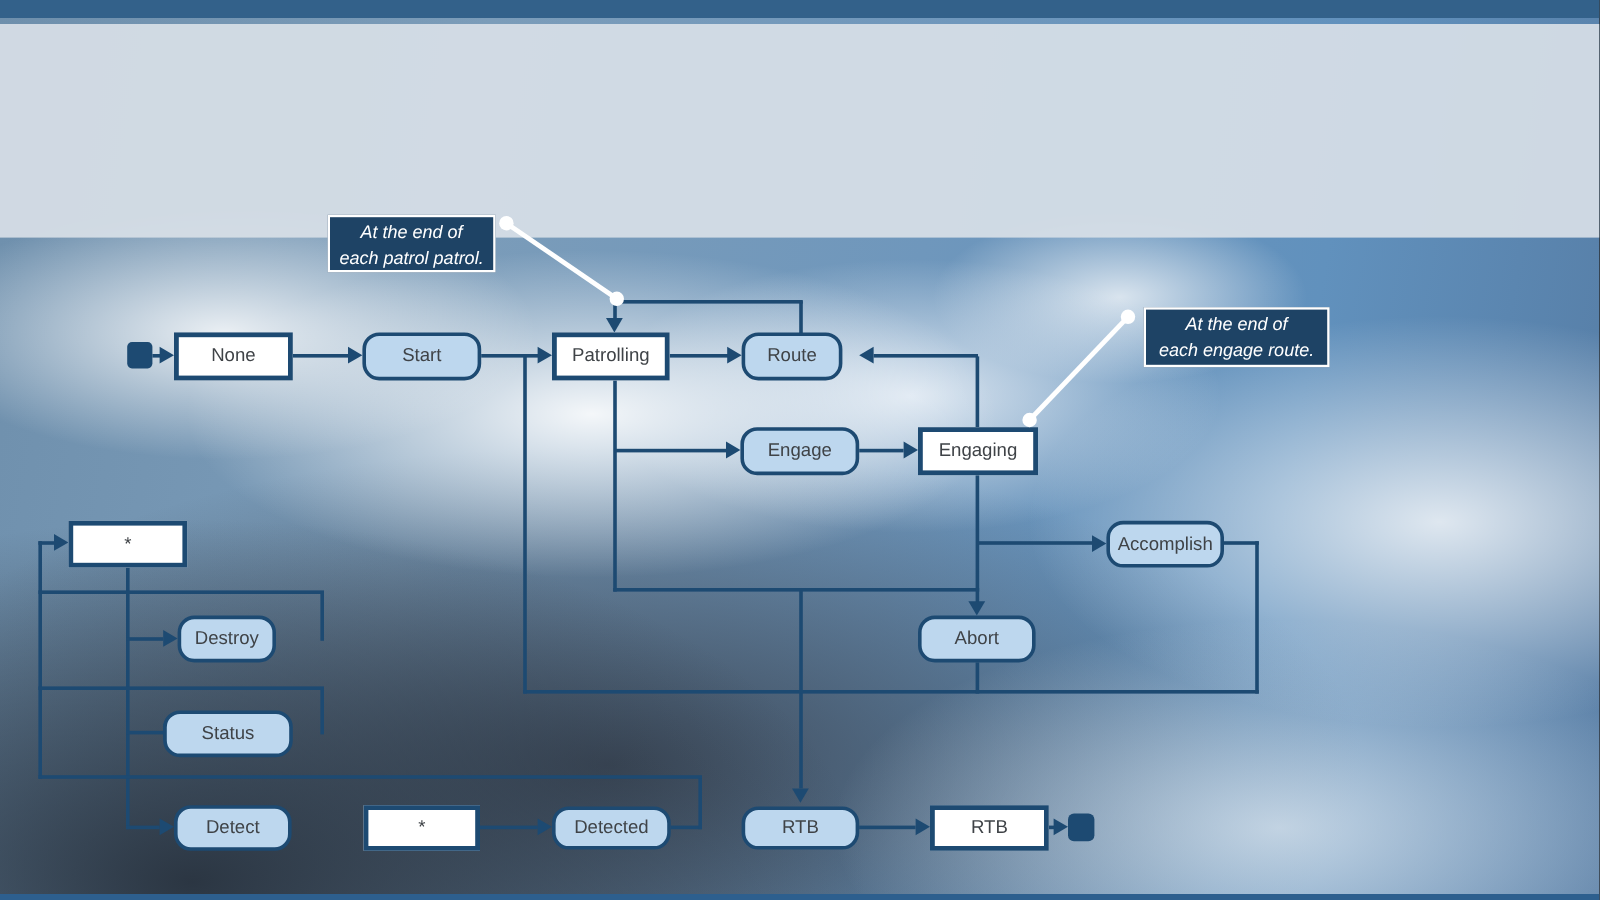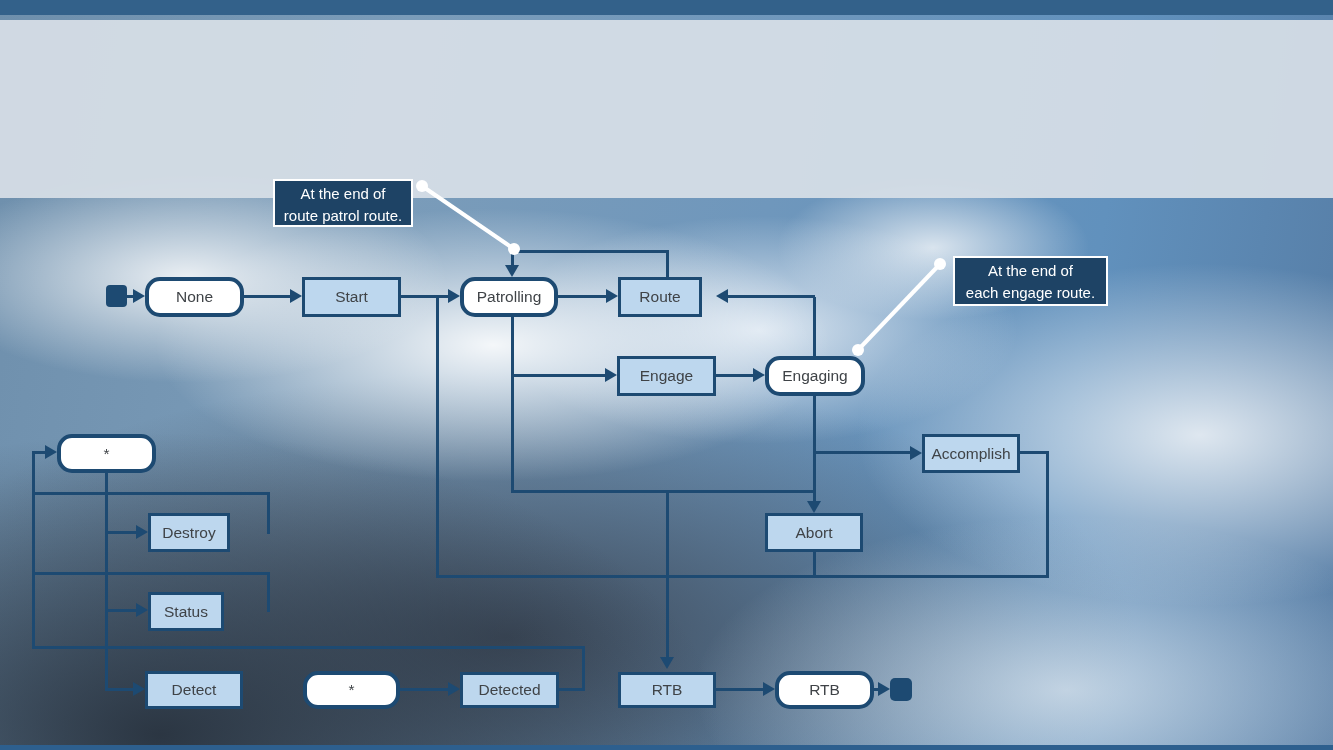--- a/index.html
+++ b/index.html
@@ -20,30 +20,30 @@
   .bar-top{position:absolute;left:0;top:0;width:100%;height:15px;background:#33618a;}
   .bar-bottom{position:absolute;left:0;top:745px;width:100%;height:5px;background:#2d5f8e;}
   .title-band{position:absolute;left:0;top:20px;width:100%;height:178px;background:rgba(216,224,231,.92);}
   .title{
     position:absolute;left:0;top:80px;width:1235px;text-align:center;
     font-size:51px;font-weight:bold;letter-spacing:1px;color:#fff;white-space:nowrap;
     text-shadow:-1px -1px 0 #8a8a8a,1px 1px 0 #6f6f6f,2px 2px 0 #686868,3px 3px 3px rgba(50,50,50,.75);
   }
   .box{position:absolute;box-sizing:border-box;display:flex;align-items:center;justify-content:center;
        font-size:15.5px;color:#3f4347;border:3px solid #1d4a72;}
-  .sharp{background:#ffffff;border-width:4px;border-radius:15px;}
-  .round{background:#bdd7ee;border-radius:0;text-align:center;}
+  .sharp{background:#ffffff;border-width:4px;}
+  .round{background:#bdd7ee;border-radius:14px;text-align:center;}
   .marker{position:absolute;background:#1d4a72;border-radius:4px;}
   .h,.v{position:absolute;background:#1d4a72;}
   .ar{position:absolute;width:0;height:0;}
   .ar.r{border-top:7px solid transparent;border-bottom:7px solid transparent;border-left:12px solid #1d4a72;}
   .ar.l{border-top:7px solid transparent;border-bottom:7px solid transparent;border-right:12px solid #1d4a72;}
   .ar.d{border-left:7px solid transparent;border-right:7px solid transparent;border-top:12px solid #1d4a72;}
   .callout{position:absolute;box-sizing:border-box;background:#1e4365;border:2px solid #fff;
-           color:#fff;font-size:15px;line-height:22px;text-align:center;padding:2px 4px;}
+           color:#fff;font-size:15px;line-height:22px;text-align:center;padding:2px 4px;font-style:italic;}
   .leader{position:absolute;left:0;top:0;width:1333px;height:750px;pointer-events:none;}
 </style>
 </head>
 <body>
 
 <div id="canvas">
 
   <div class="title-band"></div>
   <div class="bar-top"></div>
   <div class="bar-bottom"></div>
@@ -132,21 +132,21 @@
     </div>
   <div class="box round" style="left:765px;top:513px;width:98px;height:39px">
       <span>Abort</span>
     </div>
   <div class="box sharp" style="left:57px;top:434px;width:99px;height:39px">
       <span>*</span>
     </div>
   <div class="box round" style="left:148px;top:513px;width:82px;height:39px">
       <span>Destroy</span>
     </div>
-  <div class="box round" style="left:148px;top:592px;width:76px;height:39px">
+  <div class="box round" style="left:136px;top:592px;width:108px;height:39px">
       <span>Status</span>
     </div>
   <div class="box round" style="left:145px;top:671px;width:98px;height:38px">
       <span>Detect</span>
     </div>
   <div class="box sharp" style="left:303px;top:671px;width:97px;height:38px">
       <span>*</span>
     </div>
   <div class="box round" style="left:460px;top:672px;width:99px;height:36px">
       <span>Detected</span>
@@ -162,20 +162,20 @@
     <line x1="422" y1="186" x2="514" y2="249" stroke="#ffffff" stroke-width="4"></line>
     <circle cx="422" cy="186" r="6" fill="#ffffff"></circle>
     <circle cx="514" cy="249" r="6" fill="#ffffff"></circle>
     <line x1="940" y1="264" x2="858" y2="350" stroke="#ffffff" stroke-width="4"></line>
     <circle cx="940" cy="264" r="6" fill="#ffffff"></circle>
     <circle cx="858" cy="350" r="6" fill="#ffffff"></circle>
   </svg>
 
   <div class="callout" style="left:273px;top:179px;width:140px;height:48px">
     <div>At the end of</div>
-    <div>route patrol route.</div>
+    <div>each patrol patrol.</div>
   </div>
   <div class="callout" style="left:953px;top:256px;width:155px;height:50px">
     <div>At the end of</div>
     <div>each engage route.</div>
   </div>
 
 </div>
 
 </body></html>

